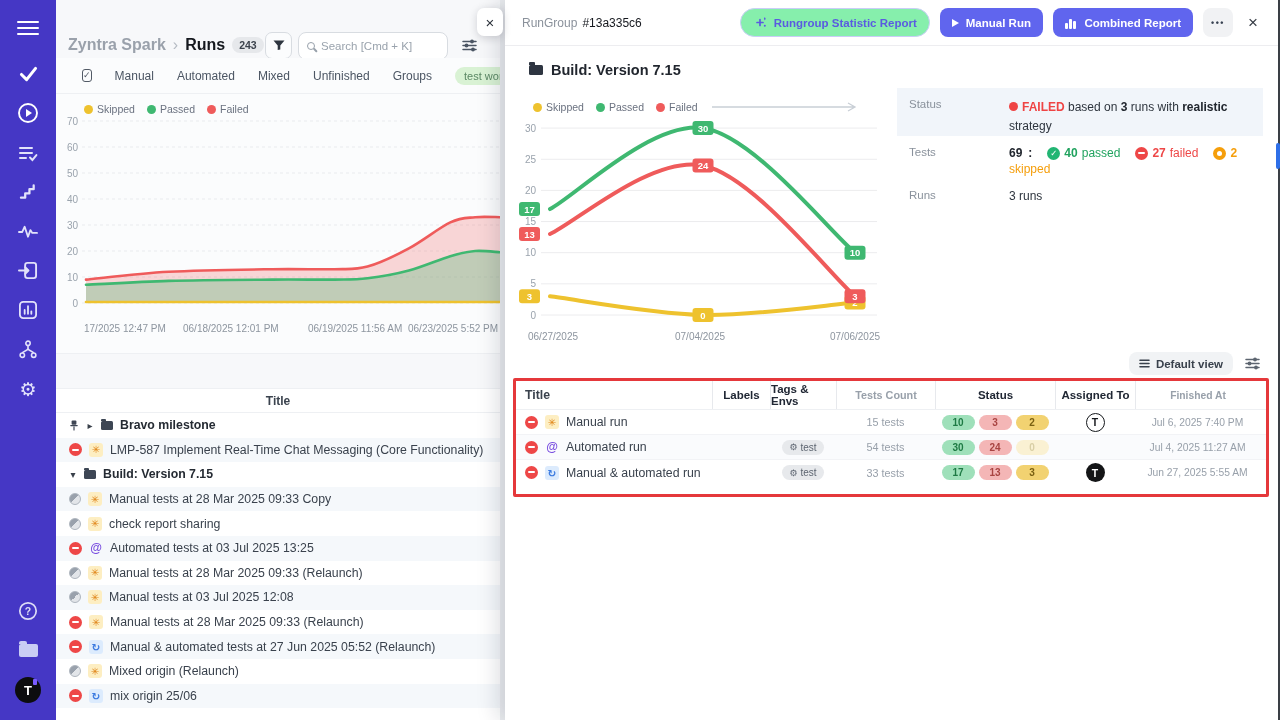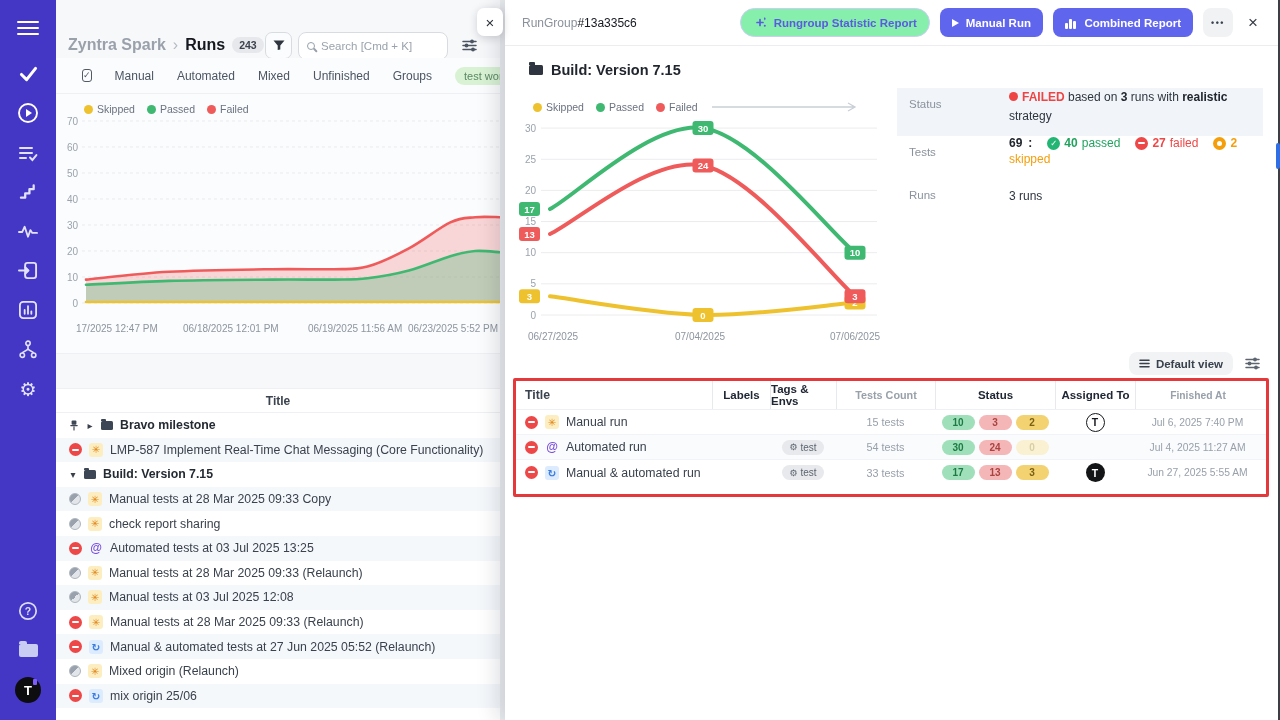--- a/index.html
+++ b/index.html
@@ -58,21 +58,21 @@
   .ri-manual{width:14px;height:14px;border-radius:3px;background:#fdeec2;color:#e0861a;font-size:10px}
   .ri-automated{color:#7a4fe0;font-weight:bold;font-size:12px;width:14px}
   .ri-mixed{width:14px;height:14px;border-radius:3px;background:#dcebfd;color:#3b7ae0;font-size:10.5px;font-weight:bold}
   .ri-caret-right,.ri-caret-down{color:#39404a;font-size:10px;width:8px}
   .ri-folder i{display:block;width:12px;height:9px;background:#3d4654;border-radius:1.5px;position:relative;margin-top:1px}
   .ri-folder i:before{content:"";position:absolute;top:-2.4px;left:0;width:5px;height:2.4px;background:#3d4654;border-radius:1px 1px 0 0}
 
   
   #rightpanel{position:absolute;left:505px;top:0;width:775px;bottom:0;background:#fff;box-shadow:-8px 0 20px rgba(15,20,40,.14);z-index:10}
   #rp-header{display:flex;align-items:center;height:46px;padding:0 17px;border-bottom:1px solid #ededf0}
-  .runid{display:flex;align-items:center;font-size:12px}
+  .runid{display:flex;gap:5px;align-items:center;font-size:12px}
   .runid .lbl{color:#8a919b}
   .runid .id{color:#15181e;font-weight:normal}
   .rp-btns{margin-left:auto;display:flex;align-items:center;gap:10px}
   .btn{height:29px;display:flex;align-items:center;gap:7px;font-size:11.5px;font-weight:bold;border-radius:8px;padding:0 12px;white-space:nowrap}
   .btn.outline{background:#86efac;border:1px solid #c9cdf7;color:#5a5be0;border-radius:15px}
   .btn.solid{background:#6065ee;color:#fff}
   .btn-more{width:30px;height:29px;background:#f1f2f4;border-radius:8px;display:flex;align-items:center;justify-content:center;color:#374151;font-size:9px;letter-spacing:1.5px;font-weight:bold}
   .btn-x{width:20px;text-align:center;font-size:17px;color:#363c45}
   .tri{width:0;height:0;border-left:7px solid #fff;border-top:4.5px solid transparent;border-bottom:4.5px solid transparent}
   .bars i{display:inline-block;width:2.6px;background:#fff;margin-right:1.6px;border-radius:1px;vertical-align:bottom}
@@ -85,21 +85,21 @@
   #rp-chart .legend-row{padding-left:18px}
   .legend-arrow{margin-left:2px}
   .rxlabels{position:relative;height:14px;font-size:10px;color:#8d959f}
   .rxlabels span{position:absolute;white-space:nowrap}
 
   
   #rp-info{position:absolute;left:392px;top:88px;width:366px;font-size:12px}
   .inforow{display:flex;padding:0 12px}
   .inforow.tint{background:#f1f5fa}
   .inforow .ilabel{width:100px;color:#8a929c;font-size:11.5px;padding-top:10px}
-  .inforow .ival{flex:1;color:#2e353e}
+  .inforow .ival{flex:1;padding-top:10px;color:#2e353e}
   .r-status{height:48px}
   .r-tests{height:46px}
   .r-small{height:28px}
   .r-small .ilabel,.r-small .ival{padding-top:7px}
   .st-dot{display:inline-block;width:9px;height:9px;border-radius:50%;background:#ef4444;margin-right:4px}
   .st-failed{color:#ef4444;font-weight:bold}
   .b{font-weight:bold;color:#21262e}
   .statusval{width:258px;line-height:1.55;color:#4b535e}
   .tline{display:flex;align-items:center;gap:6px;flex-wrap:nowrap}
   .tgrp{display:flex;align-items:center;gap:4px;margin-left:9px}
@@ -293,21 +293,21 @@
         <text x="22" y="163.5" text-anchor="end" font-size="10" fill="#9aa3ad">10</text>
         <line x1="26" y1="186" x2="444" y2="186" stroke="#e9ebee" stroke-width="1" stroke-dasharray="3 3"></line>
         <text x="22" y="189.5" text-anchor="end" font-size="10" fill="#9aa3ad">0</text>
         <path d="M30.0 162.6 C43.8 161.3 81.8 156.5 112.8 154.8 C143.9 153.1 188.7 152.6 216.3 152.2 C243.9 151.8 262.5 152.6 278.4 152.2 C294.3 151.8 299.1 153.1 311.5 149.6 C323.9 146.1 339.1 138.8 352.9 131.4 C366.7 124.0 383.3 110.6 394.3 105.4 C405.4 100.2 410.9 101.1 419.2 100.2 C427.4 99.3 439.9 100.2 444.0 100.2 L444 186 L30 186 Z" fill="rgba(239,91,91,0.24)"></path>
         <path d="M30.0 167.8 C43.8 167.2 81.8 164.8 112.8 163.9 C143.9 163.0 188.7 162.8 216.3 162.6 C243.9 162.4 262.5 162.8 278.4 162.6 C294.3 162.4 299.1 162.8 311.5 161.3 C323.9 159.8 339.1 157.2 352.9 153.5 C366.7 149.8 383.3 142.4 394.3 139.2 C405.4 135.9 410.9 134.7 419.2 134.0 C427.4 133.3 439.9 135.1 444.0 135.3 L444 186 L30 186 Z" fill="rgba(63,184,113,0.30)"></path>
         <path d="M30.0 162.6 C43.8 161.3 81.8 156.5 112.8 154.8 C143.9 153.1 188.7 152.6 216.3 152.2 C243.9 151.8 262.5 152.6 278.4 152.2 C294.3 151.8 299.1 153.1 311.5 149.6 C323.9 146.1 339.1 138.8 352.9 131.4 C366.7 124.0 383.3 110.6 394.3 105.4 C405.4 100.2 410.9 101.1 419.2 100.2 C427.4 99.3 439.9 100.2 444.0 100.2" stroke="#ef5b5b" stroke-width="2.6" fill="none" stroke-linecap="round"></path>
         <path d="M30.0 167.8 C43.8 167.2 81.8 164.8 112.8 163.9 C143.9 163.0 188.7 162.8 216.3 162.6 C243.9 162.4 262.5 162.8 278.4 162.6 C294.3 162.4 299.1 162.8 311.5 161.3 C323.9 159.8 339.1 157.2 352.9 153.5 C366.7 149.8 383.3 142.4 394.3 139.2 C405.4 135.9 410.9 134.7 419.2 134.0 C427.4 133.3 439.9 135.1 444.0 135.3" stroke="#3fb871" stroke-width="2.6" fill="none" stroke-linecap="round"></path>
         <path d="M30.0 185.0 C64.5 185.0 168.0 185.0 237.0 185.0 C306.0 185.0 409.5 185.0 444.0 185.0" stroke="#eec22e" stroke-width="2.6" fill="none" stroke-linecap="round"></path>
       </svg>
     <div class="xlabels" id="lp-xlabels">
-        <span style="left: 20px;">17/2025 12:47 PM</span>
+        <span style="left: 28px;">17/2025 12:47 PM</span>
         <span style="left: 127px;">06/18/2025 12:01 PM</span>
         <span style="left: 252px;">06/19/2025 11:56 AM</span>
         <span style="left: 352px;">06/23/2025 5:52 PM</span>
       </div>
   </div>
 
   <div id="lp-listhdr">Title</div>
   <div id="lp-list">
       <div class="lrow">
         <span class="ri ri-pin">

